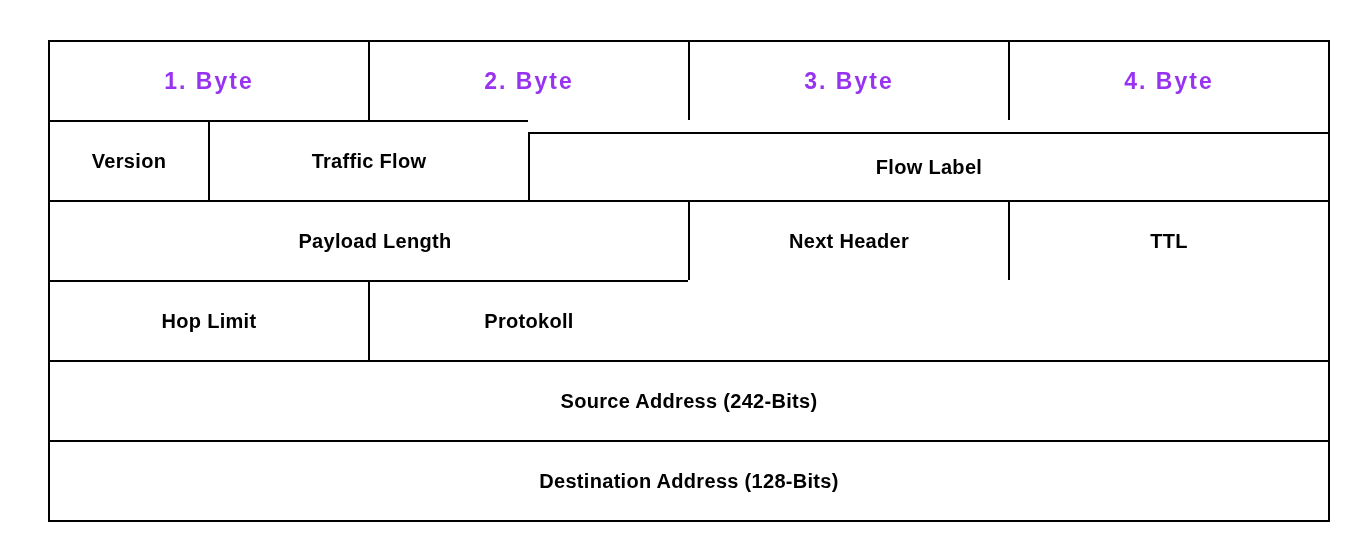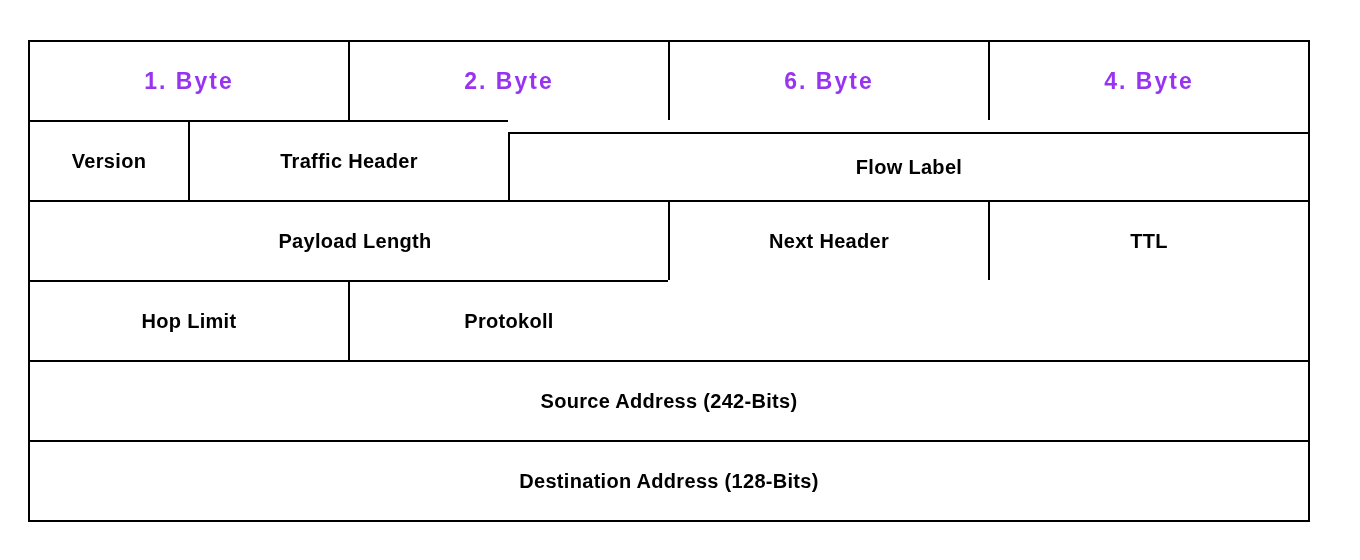--- a/index.html
+++ b/index.html
@@ -10,21 +10,21 @@
   .canvas {
     position: relative;
     width: 1360px;
     height: 560px;
     background: #ffffff;
     font-family: "Liberation Sans", sans-serif;
     overflow: hidden;
   }
   .grid {
     position: absolute;
-    left: 28px;
+    left: 48px;
     top: 40px;
     display: grid;
     grid-template-columns: repeat(32, 40px);
     grid-auto-rows: 80px;
     border-right: 2px solid #000000;
     border-bottom: 2px solid #000000;
   }
   .cell {
     box-sizing: border-box;
     border-left: 2px solid #000000;
@@ -52,25 +52,25 @@
   .c32 { grid-column: span 32; }
 </style>
 </head>
 <body>
 
 <div class="canvas">
   <div class="grid">
 
     <div class="cell byte c8">1. Byte</div>
     <div class="cell byte c8">2. Byte</div>
-    <div class="cell byte c8">6. Byte</div>
+    <div class="cell byte c8">3. Byte</div>
     <div class="cell byte c8">4. Byte</div>
 
     <div class="cell c4">Version</div>
-    <div class="cell c8">Traffic Header</div>
+    <div class="cell c8">Traffic Flow</div>
     <div class="cell c20">Flow Label</div>
 
     <div class="cell c16">Payload Length</div>
     <div class="cell c8">Next Header</div>
     <div class="cell c8">TTL</div>
 
     <div class="cell c8">Hop Limit</div>
     <div class="cell c8">Protokoll</div>
 
     <div class="cell c32">Source Address (242-Bits)</div>

